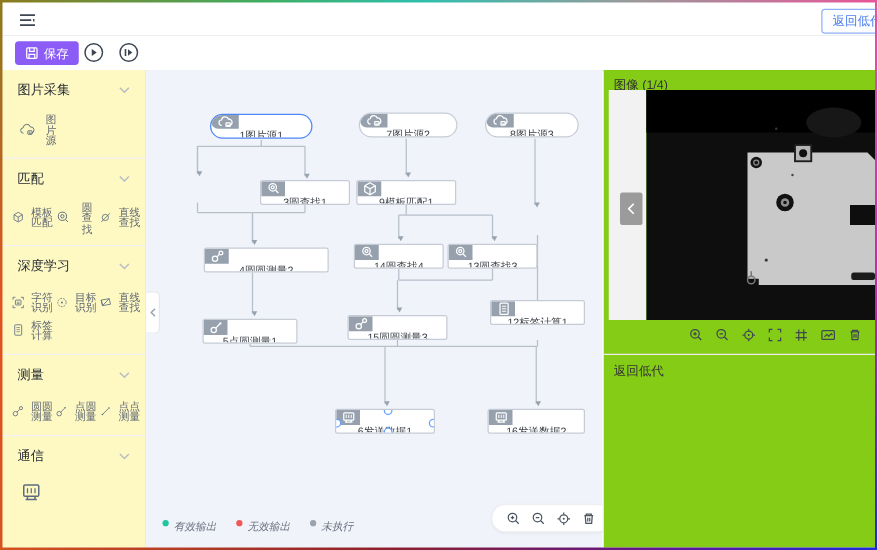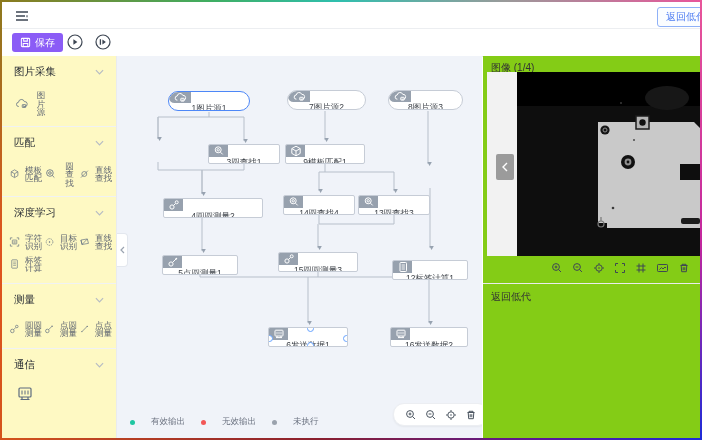--- a/index.html
+++ b/index.html
@@ -35,21 +35,21 @@
   .node{position:absolute;height:20px;display:flex;align-items:center;background:#fff;border:1px solid #c6ccd6;
         border-radius:2px;font-size:8.5px;color:#3a3f46;box-sizing:border-box;white-space:nowrap;overflow:hidden;flex-direction:column;}
   .node .nicon{width:19px;align-self:stretch;background:#97a1ae;display:flex;align-items:center;justify-content:center;flex:none;}
   .node .nlabel{padding:0 5px;overflow:hidden;}
   .node.pill{border-radius:10px;}
   .node.pill .nicon{border-radius:10px 0 0 10px;width:22px;}
   .node.sel1{border-color:#4d87f7;}
   .handle{position:absolute;width:5px;height:5px;border:1px solid #66a3ff;background:#fff;border-radius:50%;z-index:5;}
 
   .legend{position:absolute;left:13px;top:360px;display:flex;gap:16px;font-size:8.5px;color:#6b7280;align-items:center;}
-  .leg{display:flex;align-items:center;gap:16px;}
+  .leg{display:flex;gap:4px;font-style:italic;}
   .dot{width:5px;height:5px;border-radius:50%;}
   .zoom-pill{position:absolute;left:276px;top:347px;width:80px;height:21px;background:#fff;border:1px solid #eceef2;
              border-radius:11px;display:flex;align-items:center;justify-content:space-around;padding:0 7px;box-shadow:0 1px 2px rgba(0,0,0,.05);}
   .collapse-tab{position:absolute;left:0;top:177px;width:10px;height:32px;background:#fff;border:1px solid #e3e7ee;border-left:none;
                 border-radius:0 4px 4px 0;display:flex;align-items:center;justify-content:center;}
 
   .rpanel{position:absolute;left:483px;top:56px;width:217px;height:382px;background:#84cc16;}
   .rp-title{position:absolute;left:8px;top:5px;font-size:10px;color:#333;}
   .viewer{position:absolute;left:4px;top:16px;width:213px;height:184px;}
   .strip{position:absolute;left:0;top:0;width:30px;height:184px;background:#f2f2f2;}
@@ -367,21 +367,21 @@
     <div class="node" style="left:161px;top:196px;width:80px">
       <span class="nicon">
         <svg width="12" height="12" viewBox="0 0 12 12" fill="none" stroke="#fff" stroke-width="1">
             <circle cx="4" cy="8" r="2.1"></circle>
             <circle cx="8.7" cy="3.3" r="1.5"></circle>
             <path d="M5.5 6.5l2-2"></path>
           </svg>
         </span>
       <span class="nlabel">15圆圆测量3</span>
     </div>
-    <div class="node" style="left:275px;top:204px;width:76px">
+    <div class="node" style="left:275px;top:184px;width:76px">
       <span class="nicon">
         <svg width="12" height="12" viewBox="0 0 12 12" fill="none" stroke="#fff" stroke-width="1">
             <rect x="3" y="1.5" width="6.5" height="9" rx="0.8"></rect>
             <path d="M4.6 4h3.3M4.6 6h3.3M4.6 8h3.3" stroke-width="0.9"></path>
           </svg>
         </span>
       <span class="nlabel">12标签计算1</span>
     </div>
 
     <div class="node" style="left:151px;top:271px;width:80px">

